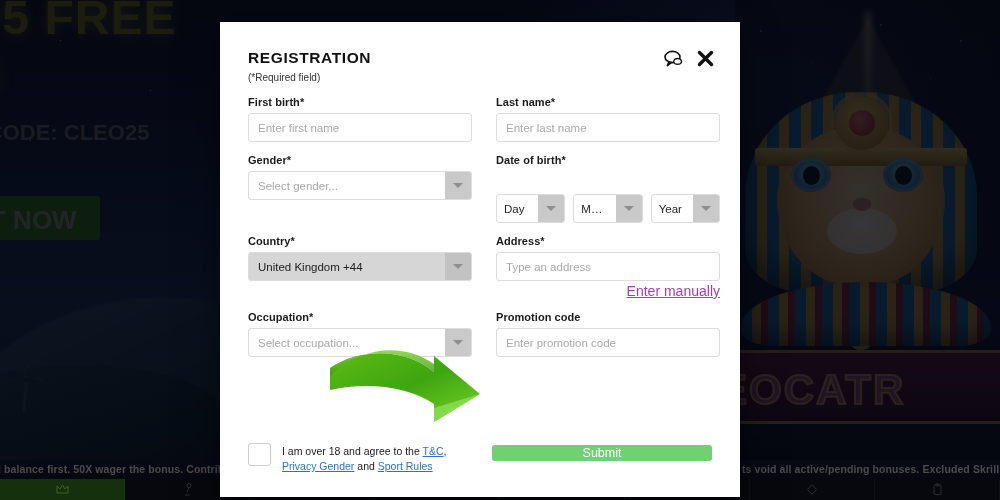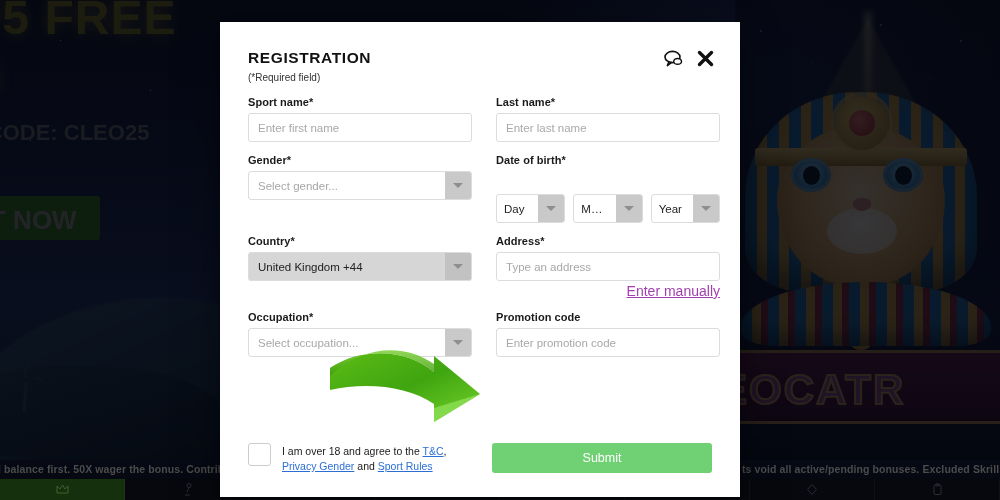--- a/index.html
+++ b/index.html
@@ -280,21 +280,21 @@
   
   .footer-row {
     position:absolute; left: 28px; right: 28px; top: 421px;
     display:flex; align-items:flex-start;
   }
   .age-block { width: 224px; display:flex; gap: 11px; }
   .age-text { font-size: 10.5px; line-height: 15px; color:#1a1a1a; padding-top:1px; }
   .age-text a { color:#2b6fd6; text-decoration: underline; cursor:pointer; }
   .submit-wrap { width: 224px; margin-left: 24px; }
   .submit-btn {
-    width: 100%; height: 30px;
+    width: 100%; height: 16px;
     background:#6fd173; border:none; border-radius: 3px;
     color:#fff; font-size: 12.5px; cursor:pointer;
     font-family: "Liberation Sans", sans-serif;
   }
 
   
   .arrow-anno {
     position:absolute; left: 330px; top: 338px;
     width: 170px; height: 96px; pointer-events:none;
   }
@@ -431,21 +431,21 @@
           <svg width="17" height="17" viewBox="0 0 17 17">
             <path d="M2.5 2.5 L14.5 14.5 M14.5 2.5 L2.5 14.5" stroke="#111" stroke-width="3.4" stroke-linecap="round"></path>
           </svg>
         </span>
       </div>
     </div>
 
     <div class="form-grid">
 
       <div class="field">
-        <label class="field-label">Sport name*</label>
+        <label class="field-label">First birth*</label>
         <input class="txt" type="text" placeholder="Enter first name" style="">
       </div>
       <div class="field">
         <label class="field-label">Last name*</label>
         <input class="txt" type="text" placeholder="Enter last name" style="">
       </div>
 
       <div class="field">
         <label class="field-label">Gender*</label>
         <div class="sel placeholder">

